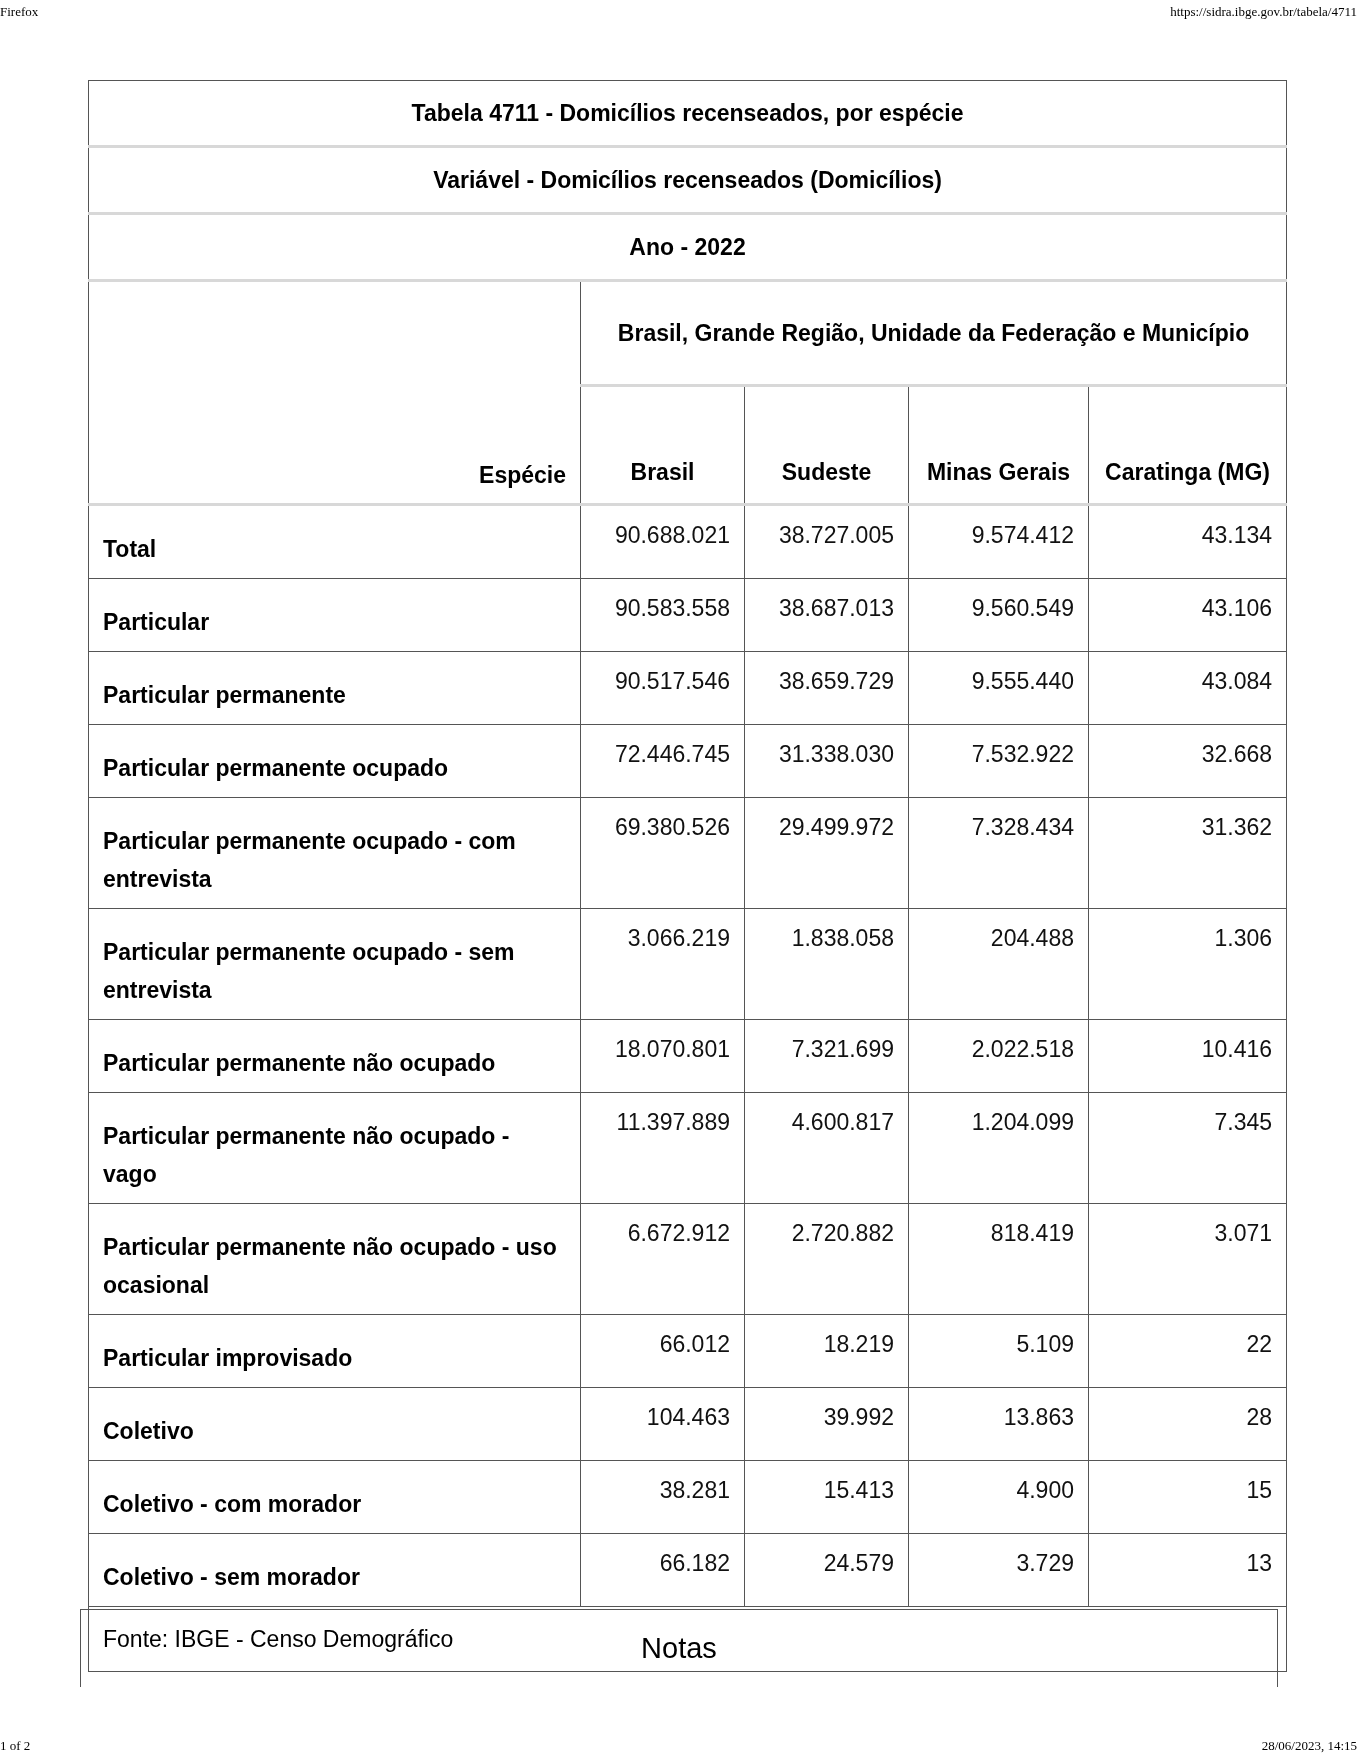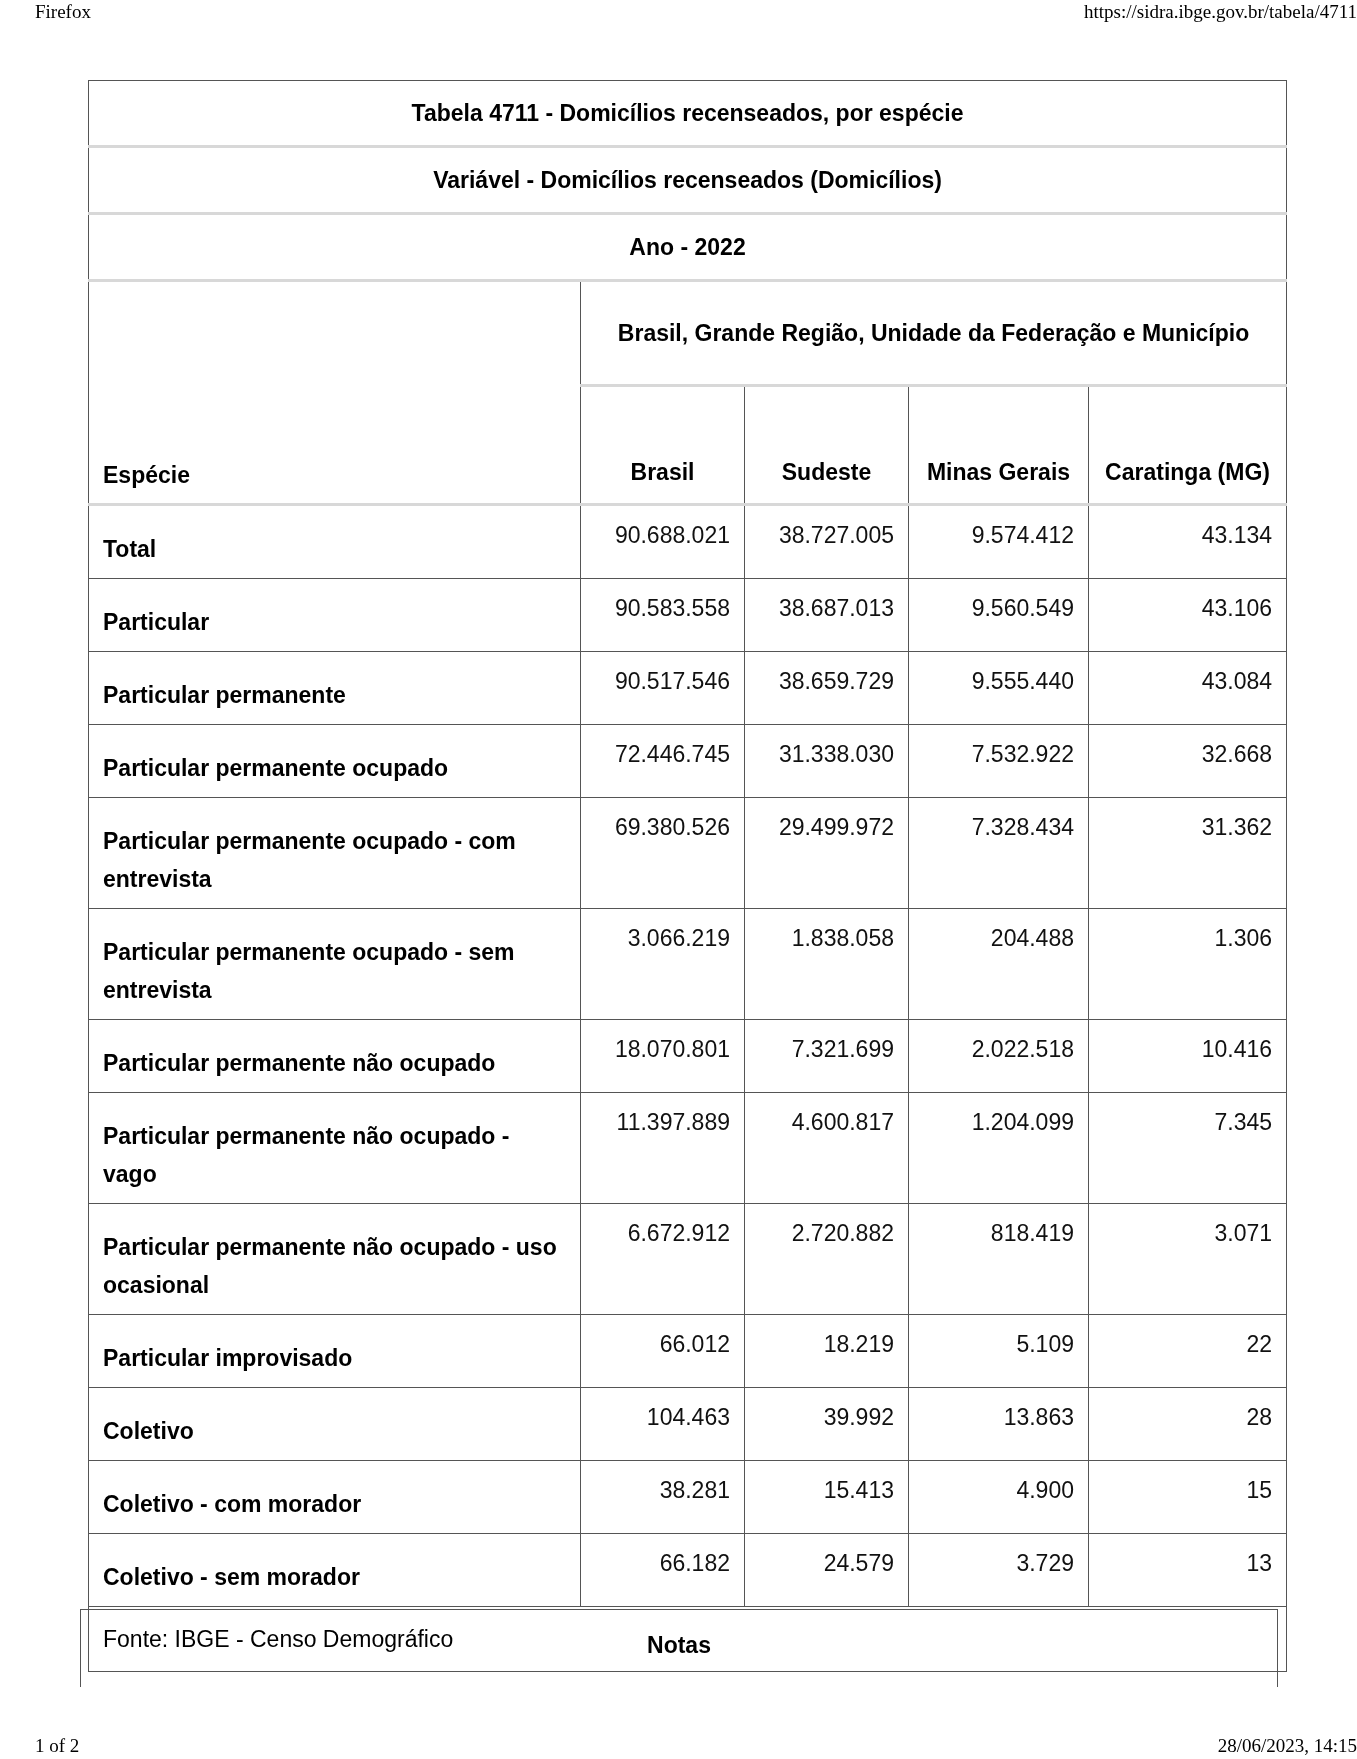--- a/index.html
+++ b/index.html
@@ -13,24 +13,23 @@
       position: relative;
       overflow: hidden;
       color: #000;
     }
     .print-header, .print-footer {
       position: absolute;
       left: 0;
       right: 0;
       height: 24px;
       font-family: "Liberation Serif", "DejaVu Serif", serif;
-      font-size: 19px;
+      font-size: 13px;
       line-height: 24px;
       color: #000;
-      margin-left: 35px;
     }
     .print-header { top: 0; }
     .print-footer { top: 1734px; }
     .print-header .left, .print-footer .left { position: absolute; left: 0; }
     .print-header .right, .print-footer .right { position: absolute; right: 0; }
 
     .table-wrap {
       position: absolute;
       left: 80px;
       top: 80px;
@@ -57,21 +56,21 @@
     table.sidra tr.title-row + tr.title-row .title-cell { border-top: 0; }
     table.sidra .hdr-group {
       height: 102px;
       text-align: center;
       font-weight: bold;
       line-height: 38px;
       border-bottom: 3px solid #d8d8d8;
       border-top: 0;
     }
     table.sidra .hdr-especie {
-      text-align: left;
+      text-align: right;
       vertical-align: bottom;
       font-weight: bold;
       padding-bottom: 14px;
       border-top: 0;
       border-bottom: 3px solid #d8d8d8;
     }
     table.sidra .hdr-col {
       height: 104px;
       text-align: center;
       vertical-align: bottom;
@@ -106,22 +105,22 @@
       position: absolute;
       left: 80px;
       top: 1609px;
       width: 1198px;
       height: 78px;
       border-top: 1.5px solid #555;
       border-left: 1.5px solid #555;
       border-right: 1.5px solid #555;
       box-sizing: border-box;
       font-family: "Liberation Sans", "DejaVu Sans", sans-serif;
-      font-size: 23px;
-      font-weight: bold;
+      font-size: 29px;
+      font-weight: normal;
       text-align: center;
       padding-top: 22px;
     }
   </style>
 </head>
 <body>
 
 <div class="print-header">
   <span class="left">Firefox</span>
   <span class="right">https://sidra.ibge.gov.br/tabela/4711</span>

